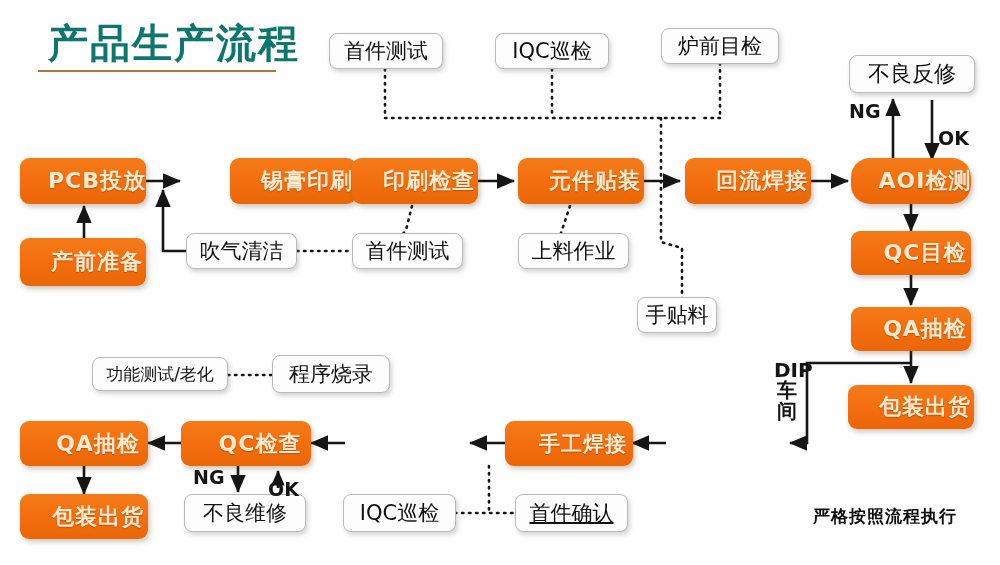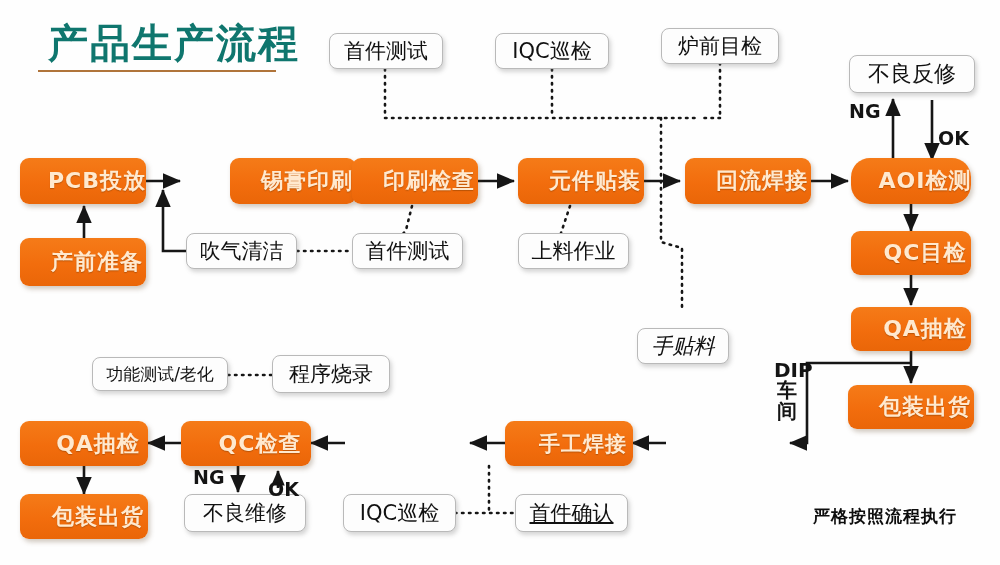--- a/index.html
+++ b/index.html
@@ -206,21 +206,21 @@
   </div>
   <div class="anode" style="left:186px;top:233px;width:111px;height:36px;font-size:21px;">
     <span>吹气清洁</span>
   </div>
   <div class="anode" style="left:352px;top:233px;width:111px;height:36px;font-size:21px;">
     <span>首件测试</span>
   </div>
   <div class="anode" style="left:518px;top:233px;width:111px;height:36px;font-size:21px;">
     <span>上料作业</span>
   </div>
-  <div class="anode" style="left:637px;top:328px;width:92px;height:36px;font-size:21px;font-style:italic;">
+  <div class="anode" style="left:637px;top:297px;width:80px;height:36px;font-size:21px;">
     <span>手贴料</span>
   </div>
   <div class="anode" style="left:92px;top:357px;width:136px;height:34px;font-size:17px;">
     <span>功能测试/老化</span>
   </div>
   <div class="anode" style="left:272px;top:355px;width:118px;height:38px;font-size:21px;">
     <span>程序烧录</span>
   </div>
   <div class="anode" style="left:184px;top:494px;width:122px;height:38px;font-size:21px;">
     <span>不良维修</span>

